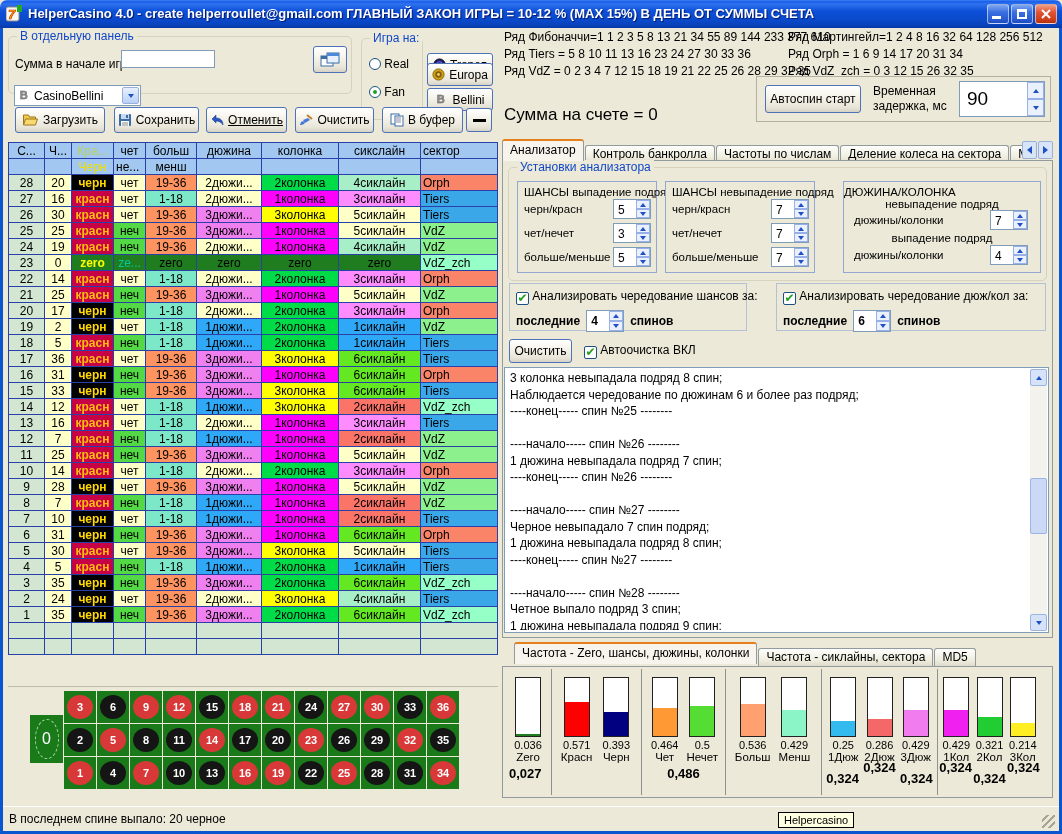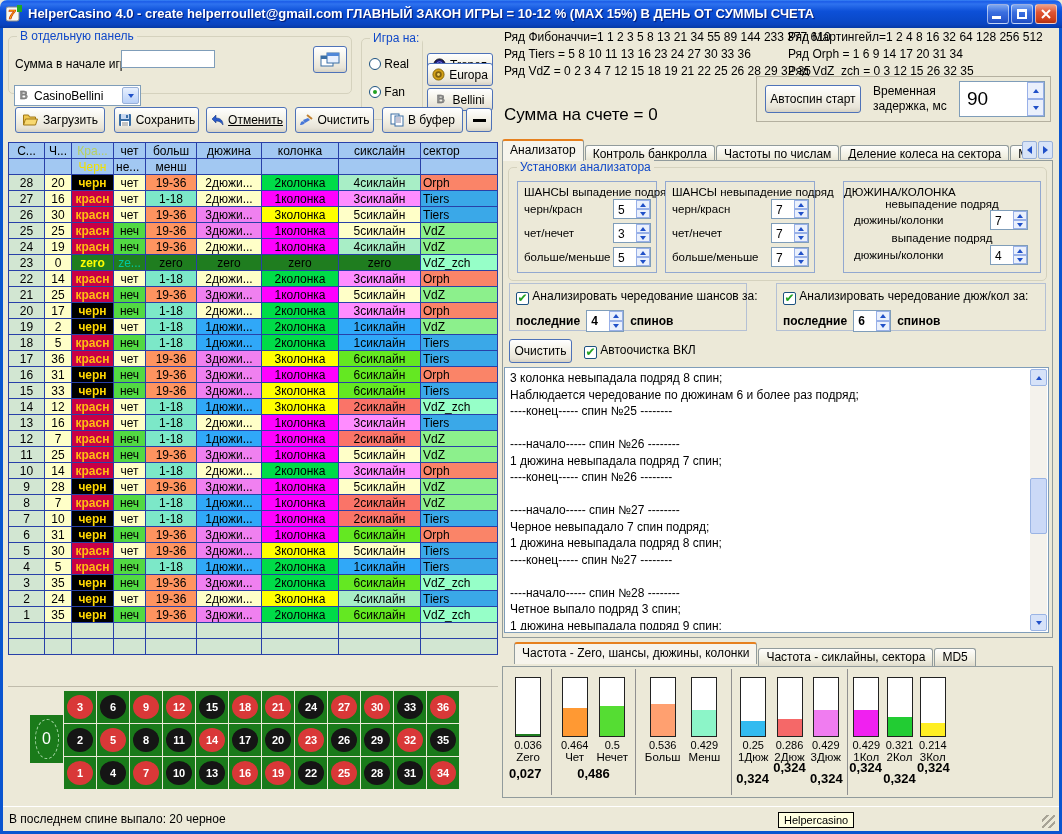--- a/index.html
+++ b/index.html
@@ -1023,20 +1023,39 @@
               <div class="bfill" style="height: 2px; background: rgb(31, 125, 31);"></div>
             </div>
             <div class="bval">0.036</div>
             <div class="bname">Zero</div>
           </div>
         </div>
         <div class="btotals left">
           <span>0,027</span>
         </div>
       </div>
+      <div class="bgrp" style="width: 90px;">
+        <div class="bars">
+          <div class="bcol">
+            <div class="bbox">
+              <div class="bfill" style="height: 34px; background: rgb(255, 0, 0);"></div>
+            </div>
+            <div class="bval">0.571</div>
+            <div class="bname">Красн</div>
+          </div>
+          <div class="bcol">
+            <div class="bbox">
+              <div class="bfill" style="height: 24px; background: rgb(0, 0, 128);"></div>
+            </div>
+            <div class="bval">0.393</div>
+            <div class="bname">Черн</div>
+          </div>
+        </div>
+        <div class="btotals"></div>
+      </div>
       <div class="bgrp" style="width: 84px;">
         <div class="bars">
           <div class="bcol">
             <div class="bbox">
               <div class="bfill" style="height: 28px; background: rgb(255, 153, 51);"></div>
             </div>
             <div class="bval">0.464</div>
             <div class="bname">Чет</div>
           </div>
           <div class="bcol">

